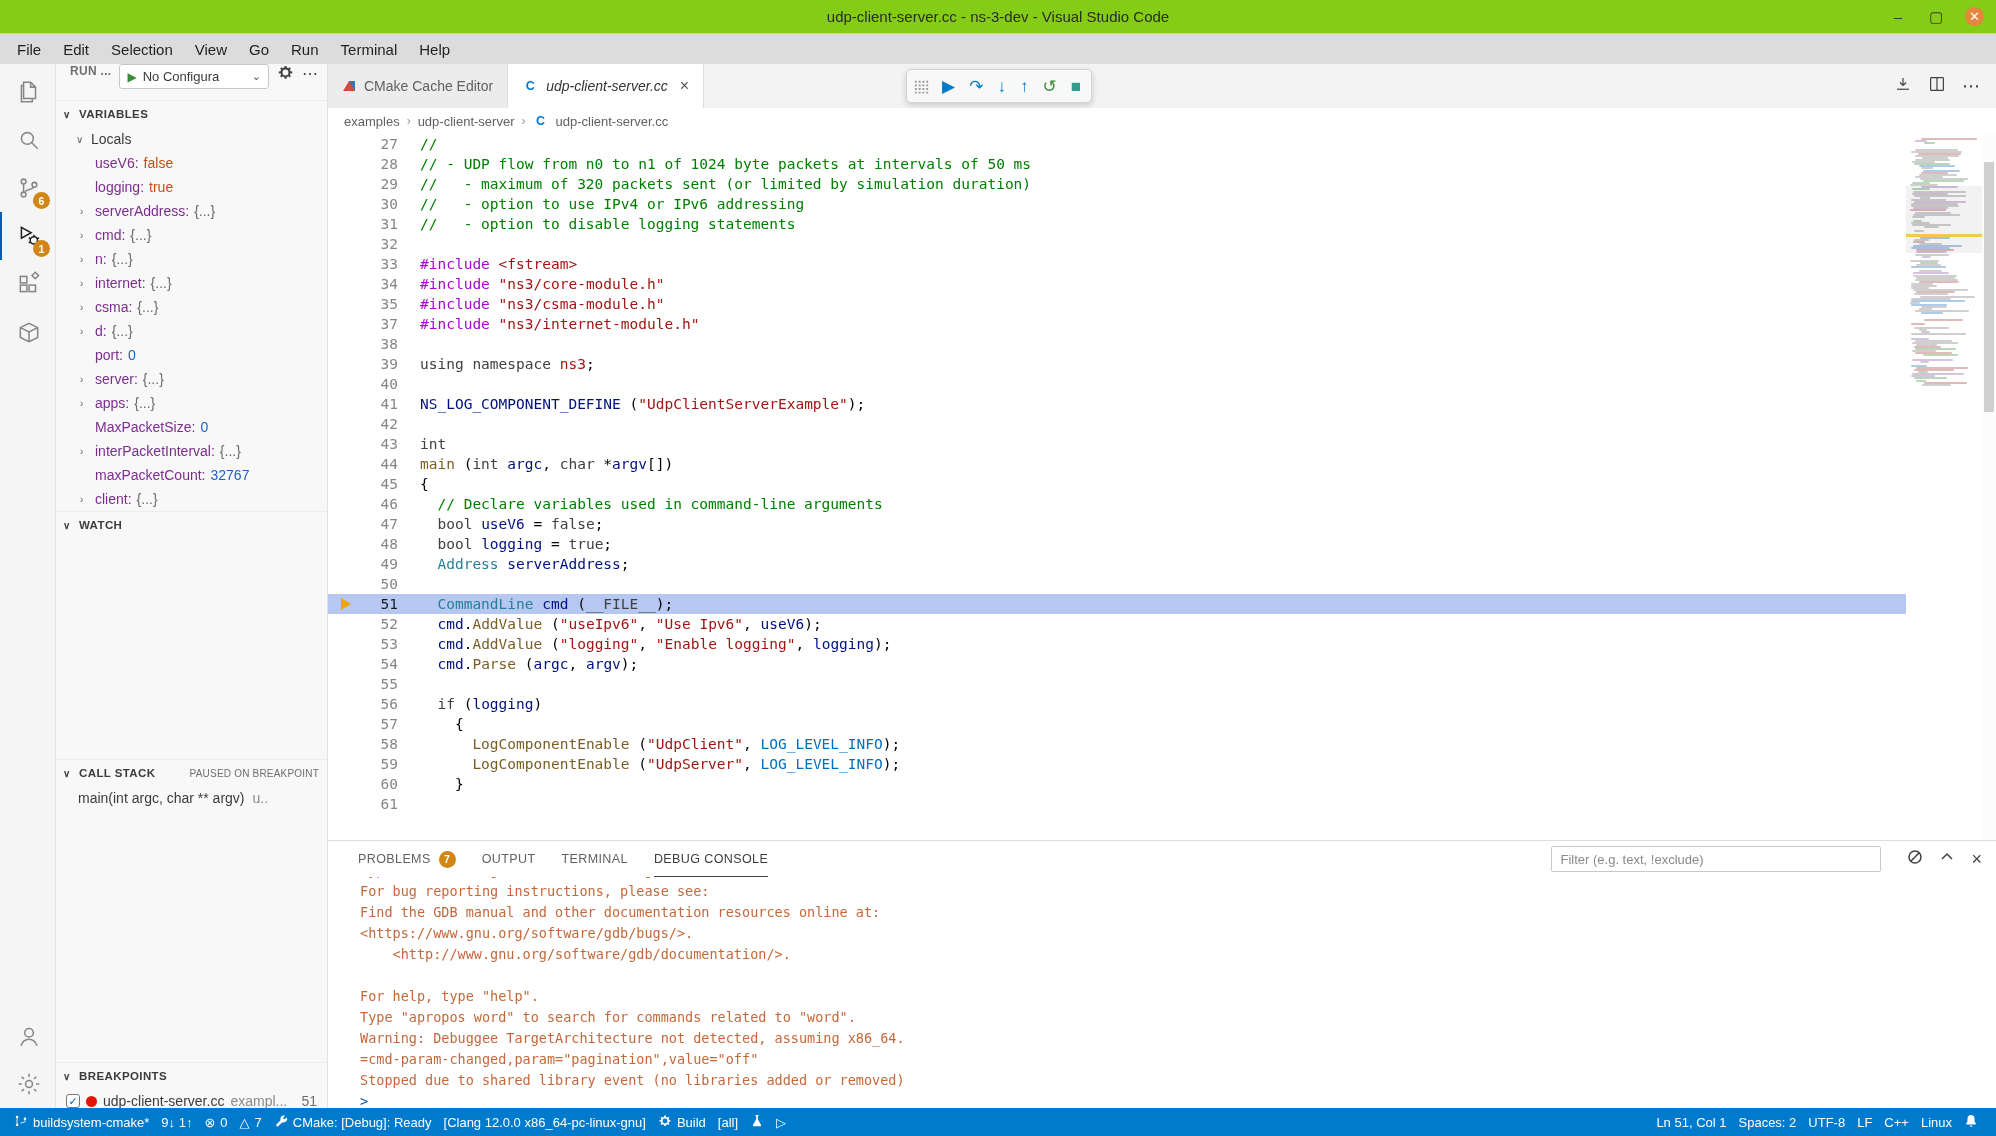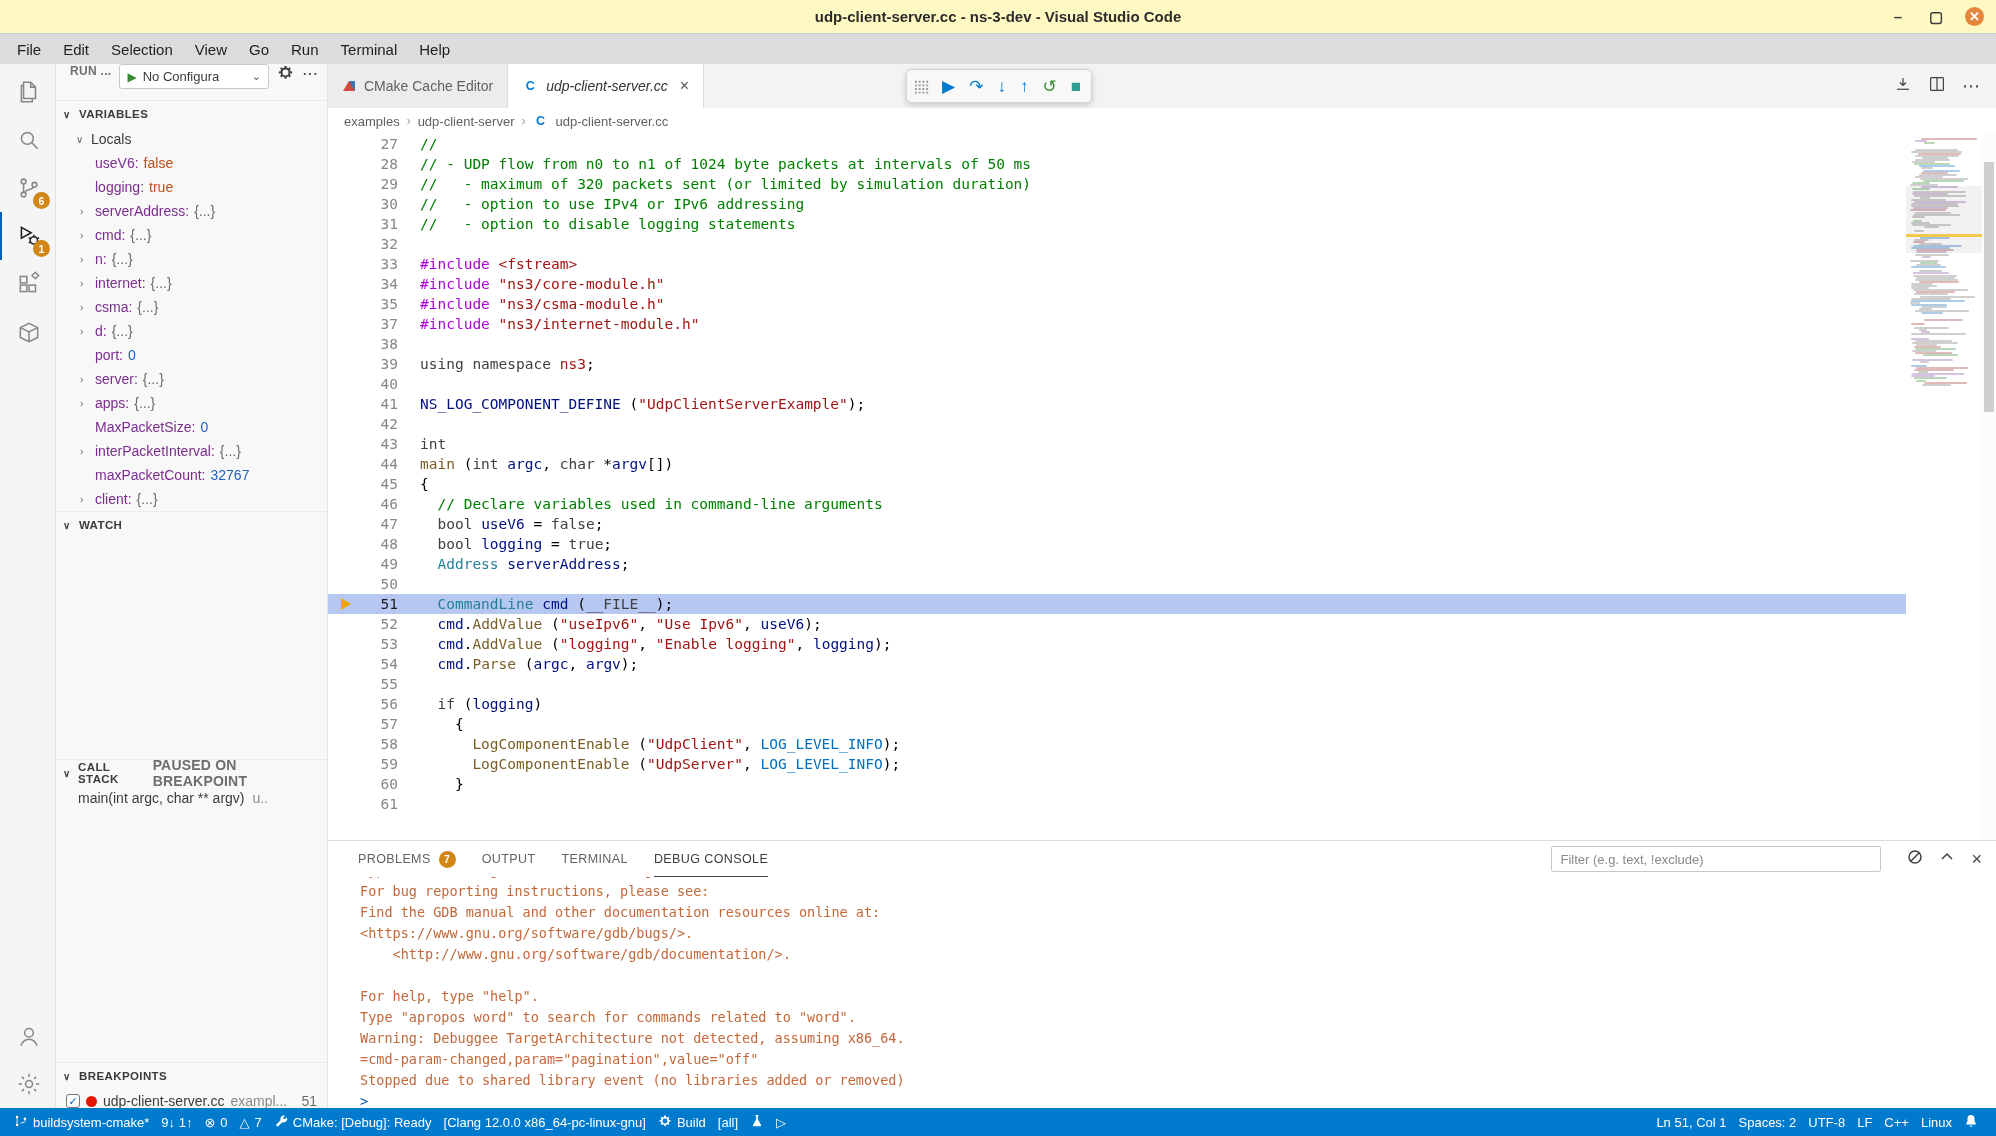--- a/index.html
+++ b/index.html
@@ -1,21 +1,21 @@
 <!DOCTYPE html>
 <html><head>
 <meta charset="utf-8">
 <style>
   * { margin:0; padding:0; box-sizing:border-box; }
   html,body { background:#888; }
   body { font-family:"Liberation Sans", sans-serif; }
   .window { width:1996px; height:1136px; position:relative; background:#fff; overflow:hidden; display:flex; flex-direction:column; }
 
   
-  .titlebar { height:34px; background:#fef9c3; border-bottom:1px solid #cfcfcf; display:flex; align-items:center; justify-content:center; position:relative; font-size:15px; font-weight:bold; color:#2b2b2b; flex:none; }
+  .titlebar { height:34px; background:#84cc16; border-bottom:1px solid #cfcfcf; display:flex; align-items:center; justify-content:center; position:relative; font-size:15px; font-weight:normal; color:#2b2b2b; flex:none; }
   .win-controls { position:absolute; right:12px; top:0; height:100%; display:flex; align-items:center; gap:20px; }
   .win-btn { color:#3c3c3c; font-size:15px; width:18px; text-align:center; cursor:default; }
   .win-close { width:19px; height:19px; border-radius:50%; background:#e6863c; color:#fff; font-size:13px; display:flex; align-items:center; justify-content:center; }
   .menubar { height:30px; background:#dcdcdc; display:flex; align-items:center; padding-left:6px; font-size:15px; color:#1f1f1f; flex:none; }
   .menu-item { padding:3px 11px; border-radius:4px; }
 
   
   .main { flex:1; display:flex; min-height:0; }
 
   
@@ -32,21 +32,21 @@
   .sb-run-label { font-size:12px; font-weight:bold; color:#6f6f6f; letter-spacing:.3px; white-space:nowrap; }
   .cfg-dd { flex:1; height:25px; background:#ffffff; border:1px solid #c8c8c8; border-radius:3px; display:flex; align-items:center; gap:6px; padding:0 7px; font-size:13px; color:#3b3b3b; min-width:0; }
   .cfg-dd .play { color:#388a34; font-size:12px; }
   .cfg-dd .lbl { white-space:nowrap; overflow:hidden; flex:1; }
   .cfg-dd .chev { color:#555; font-size:11px; }
   .sb-icon { color:#424242; display:flex; align-items:center; }
   .sb-icon svg { width:17px; height:17px; fill:currentColor; }
   .sb-dots { color:#424242; font-size:16px; letter-spacing:1px; }
   .sec-header { height:27px; display:flex; align-items:center; gap:5px; padding-left:7px; font-size:11.5px; font-weight:bold; letter-spacing:.4px; color:#3b3b3b; border-top:1px solid #ececec; flex:none; }
   .sec-chev { font-size:10px; color:#424242; width:11px; }
-  .paused-badge { margin-left:auto; padding-right:8px; font-size:14px; font-weight:bold; color:#6d6d6d; letter-spacing:.2px; }
+  .paused-badge { margin-left:auto; padding-right:8px; font-size:10px; font-weight:normal; color:#6d6d6d; letter-spacing:.2px; }
   .var-row { height:24px; display:flex; align-items:center; white-space:nowrap; overflow:hidden; padding-left:24px; flex:none; }
   .var-row .chev { width:15px; font-size:10px; color:#616161; flex:none; }
   .var-row.scope { padding-left:20px; font-weight:normal; }
   .vname { color:#7b2d8e; }
   .vval-bool { color:#c04f15; margin-left:5px; }
   .vval-num { color:#1f5fbf; margin-left:5px; }
   .vval-obj { color:#6b6b6b; margin-left:5px; }
   .spacer1 { height:221px; flex:none; }
   .spacer2 { height:252px; flex:none; }
   .cs-row { height:24px; display:flex; align-items:center; padding-left:22px; gap:8px; white-space:nowrap; overflow:hidden; flex:none; }

